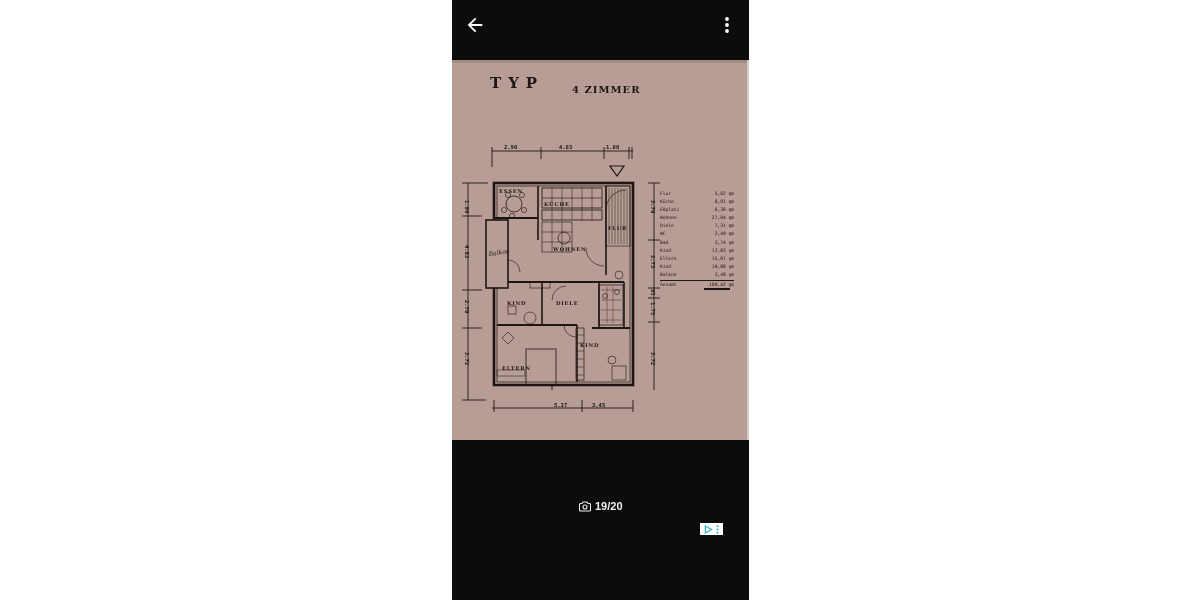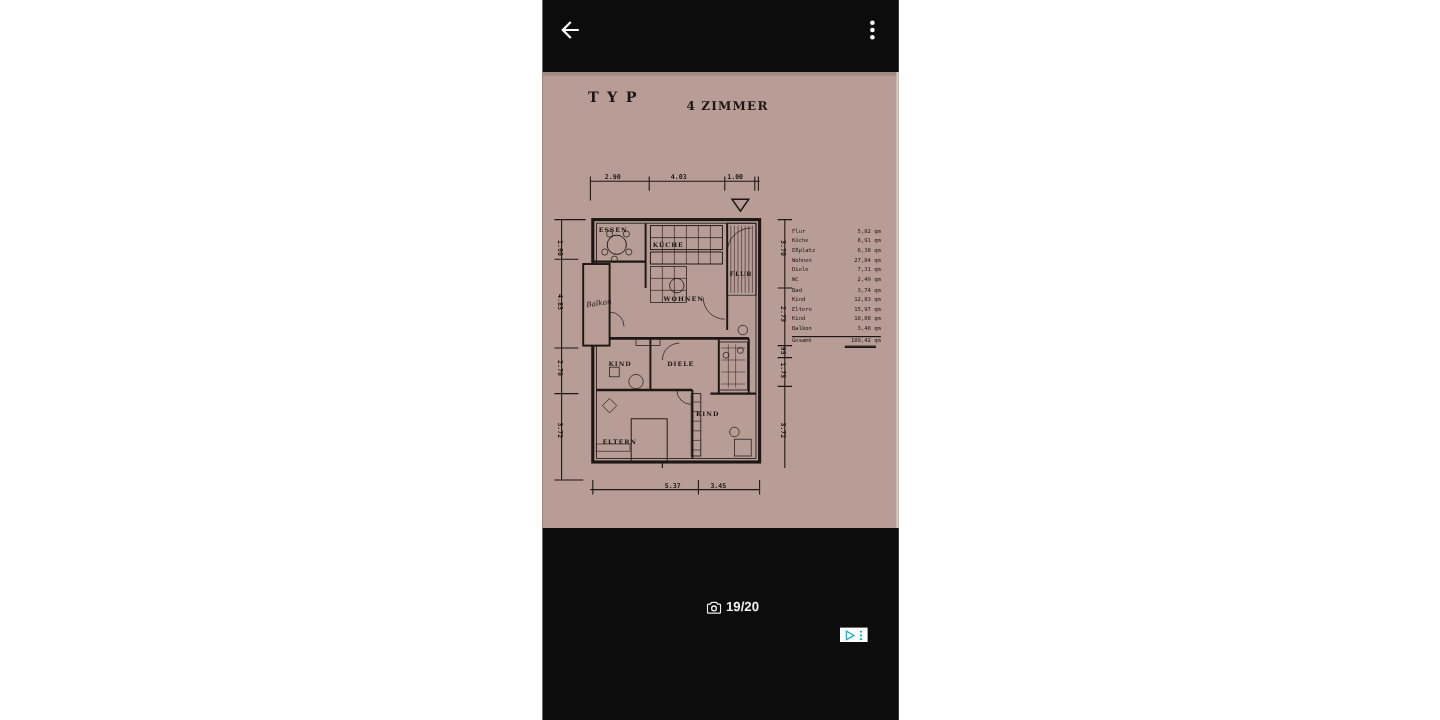--- a/index.html
+++ b/index.html
@@ -9,31 +9,31 @@
   .phone { position: absolute; left: 452px; top: 0; width: 297px; height: 600px; background: #0c0c0c; }
 
   .topbar { position: absolute; left: 0; top: 0; width: 297px; height: 60px; }
   .back-btn { position: absolute; left: 12px; top: 14px; width: 22px; height: 22px; cursor: pointer; }
   .more-btn { position: absolute; left: 266px; top: 14px; width: 18px; height: 22px; cursor: pointer; }
 
   .photo { position: absolute; left: 0; top: 60px; width: 297px; height: 380px; background: #b79d95; overflow: hidden; }
   .photo .paper-edge { position: absolute; left: 0; top: 0; width: 297px; height: 3px; background: #a18b85; }
   .photo .paper-right { position: absolute; right: 0; top: 0; width: 2px; height: 380px; background: #d7cbc6; }
 
-  .title-typ { position: absolute; left: 38px; top: 14px; font-family: "DejaVu Serif", serif; font-weight: bold; font-size: 12px; letter-spacing: 7px; color: #1e1614; }
+  .title-typ { position: absolute; left: 38px; top: 14px; font-family: "DejaVu Serif", serif; font-weight: bold; font-size: 15px; letter-spacing: 7px; color: #1e1614; }
   .title-sub { position: absolute; left: 120px; top: 24px; font-family: "DejaVu Serif", serif; font-weight: bold; font-size: 10px; letter-spacing: 1px; color: #1e1614; }
 
   .plan { position: absolute; left: 0; top: 0; width: 297px; height: 380px; }
 
   .legend { position: absolute; left: 208px; top: 130px; width: 74px; font-family: "DejaVu Sans Mono", monospace; font-size: 4.6px; color: #1e1614; }
   .legend .row { display: flex; justify-content: space-between; height: 8.1px; line-height: 8.1px; white-space: nowrap; }
   .legend .total { border-top: 0.8px solid #1e1614; margin-top: 1px; }
   .legend .underline { height: 2px; border-top: 0.8px solid #1e1614; border-bottom: 0.8px solid #1e1614; width: 26px; margin-left: 44px; }
 
-  .counter { position: absolute; left: 137px; top: 500px; display: flex; align-items: center; gap: 4px; color: #f0f0f0; font-size: 11px; font-weight: bold; }
+  .counter { position: absolute; left: 127px; top: 500px; display: flex; align-items: center; gap: 4px; color: #f0f0f0; font-size: 11px; font-weight: bold; }
   .ad-badge { position: absolute; left: 248px; top: 523px; width: 23px; height: 12px; background: #ffffff; display: flex; align-items: center; justify-content: center; gap: 3px; cursor: pointer; }
 </style>
 </head>
 <body>
 
 <div class="phone">
 
   <div class="topbar">
     <div class="back-btn">
       <svg width="22" height="22" viewBox="0 0 24 24">

